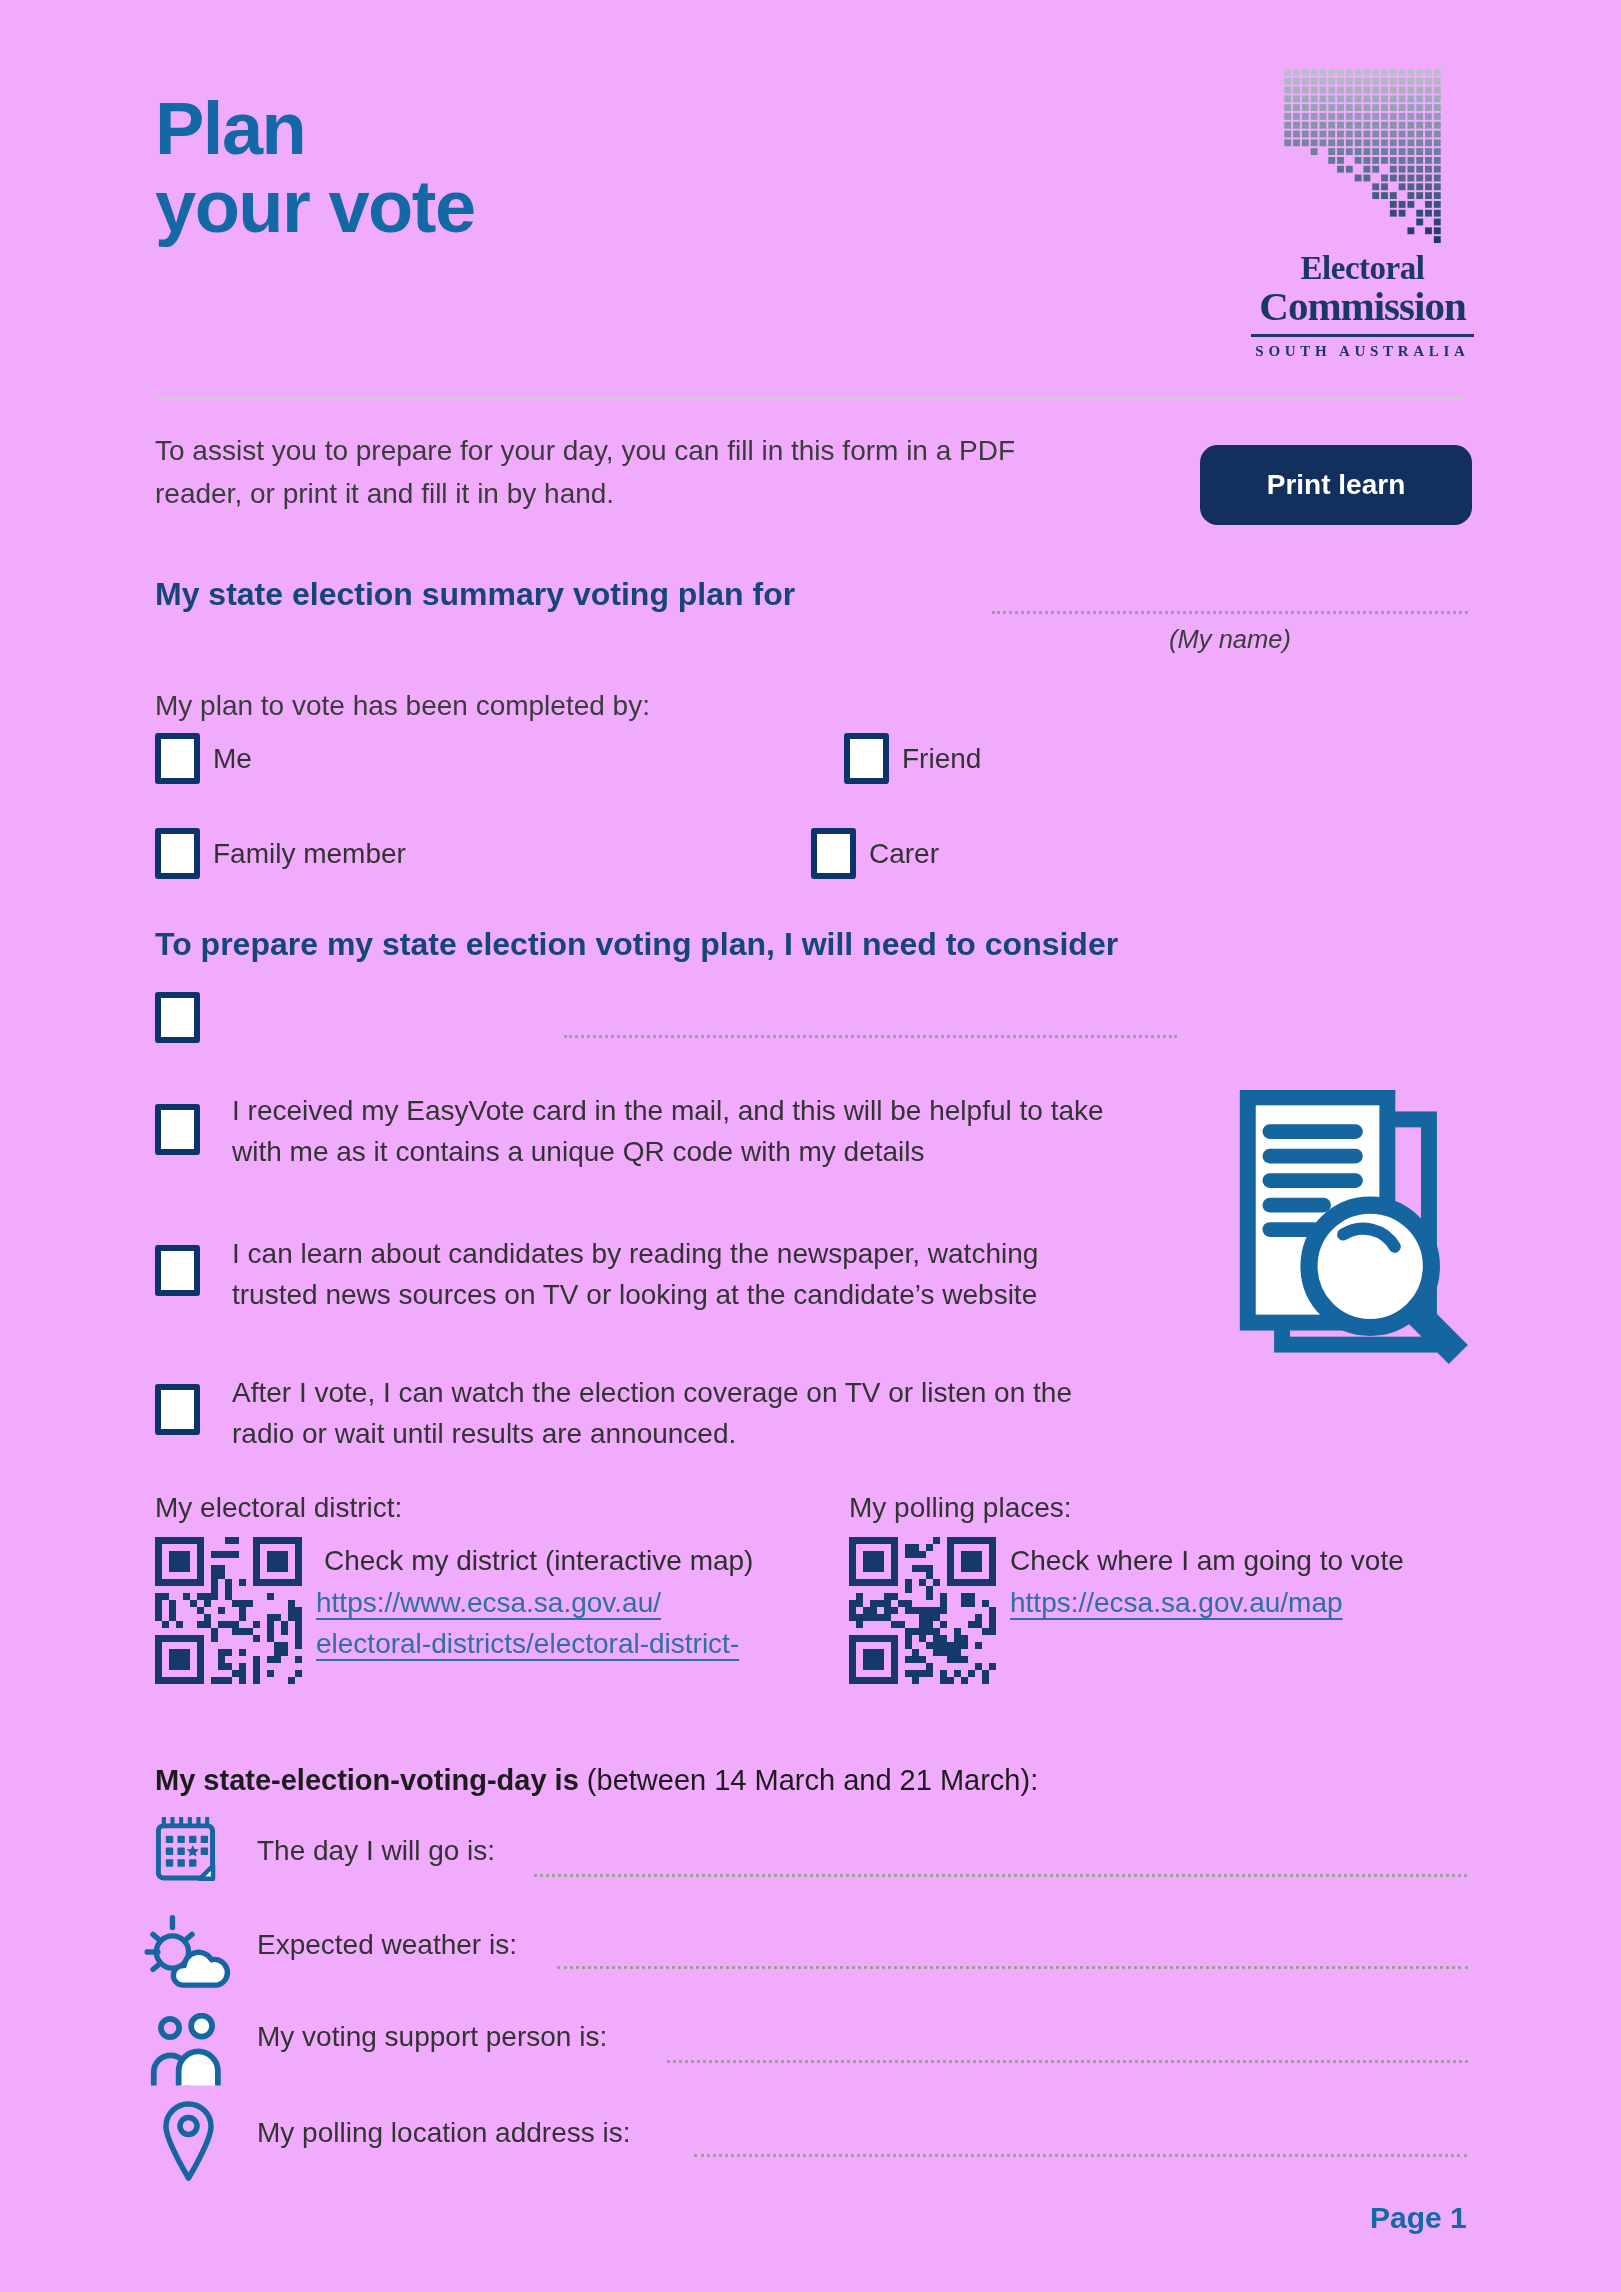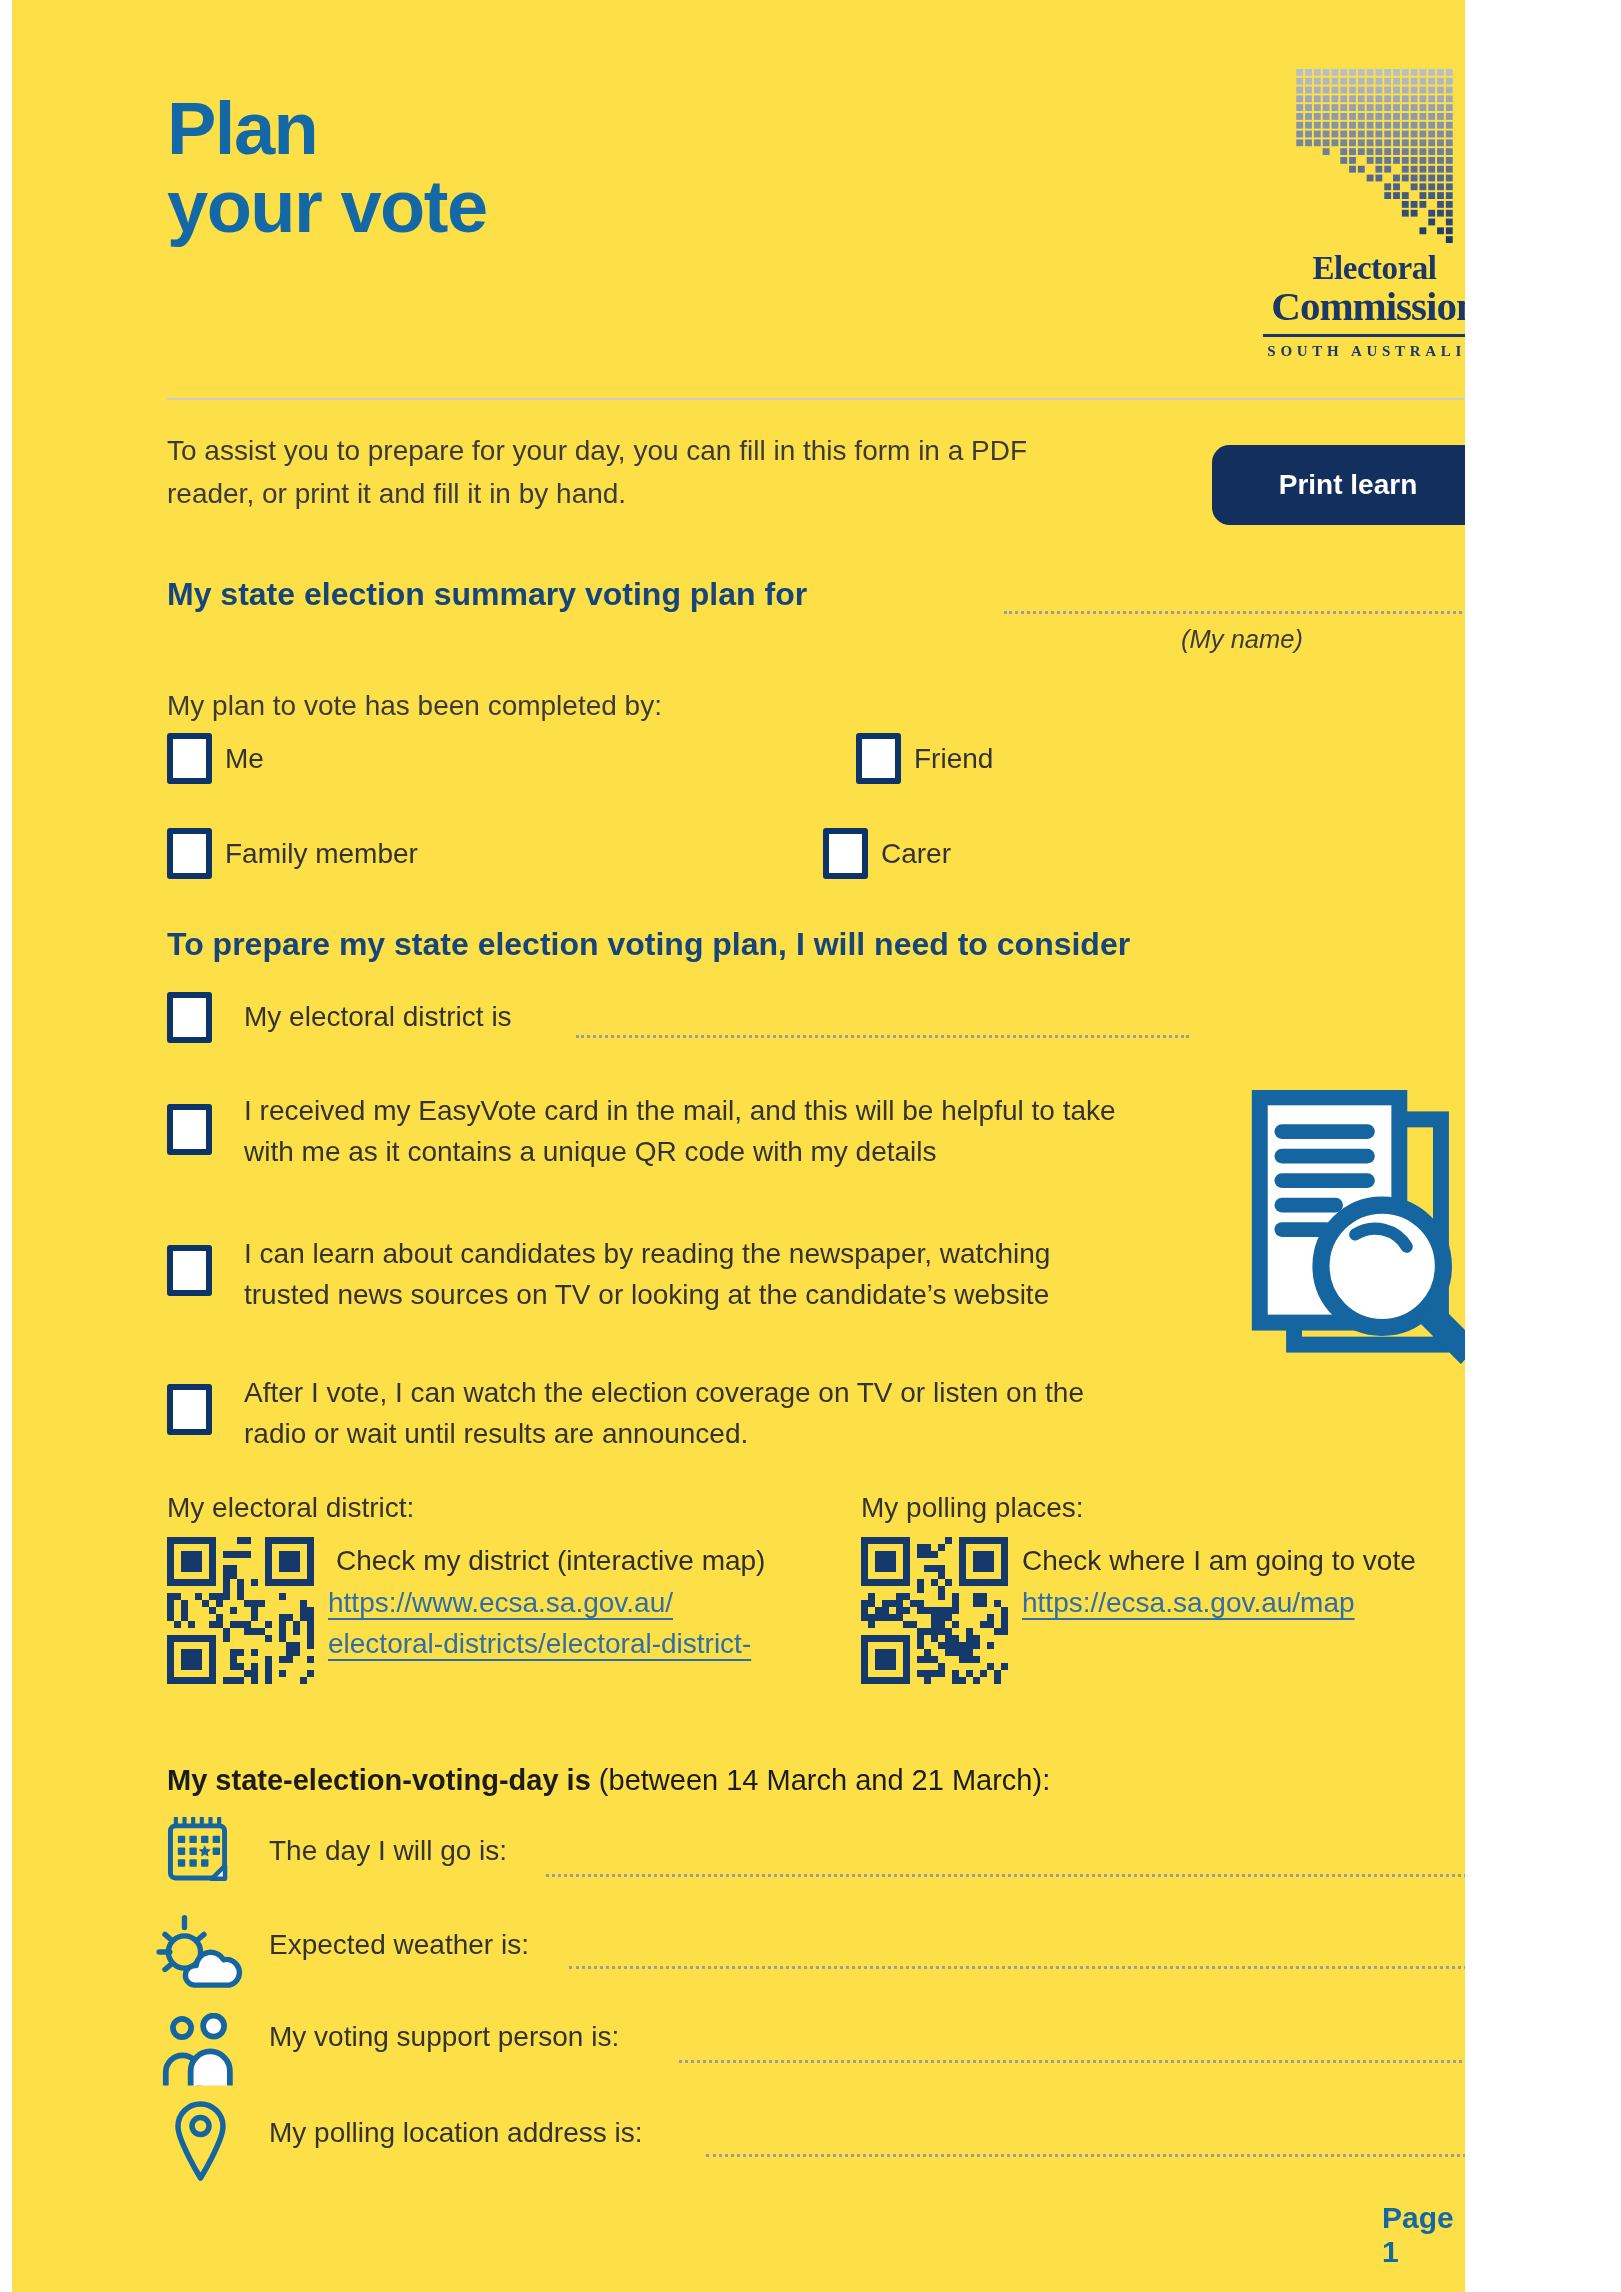--- a/index.html
+++ b/index.html
@@ -1,18 +1,18 @@
 <!DOCTYPE html>
 <html style="--title-blue: #1568a6; --heading-navy: #15457a; --logo-navy: #1b3767; --button-navy: #132f5e; --checkbox-navy: #0d3468; --icon-blue: #1565a0; --qr-navy: #16396b; --link-blue: #2f6ea6; --body-text: #3a3a3a; --dotted-gray: #9d9d9d; --divider-gray: #cccccc;"><head>
 <meta charset="utf-8">
 <style>
   html,body{margin:0;padding:0;background:#fff;}
   .page{
-    position:relative;width:1453px;height:2293px;background:#fde047;overflow:hidden;
-    font-family:"Liberation Sans",sans-serif;color:var(--body-text,#3a3a3a);margin-left:12px;
+    position:relative;width:1621px;height:2293px;background:#f0abfc;overflow:hidden;
+    font-family:"Liberation Sans",sans-serif;color:var(--body-text,#3a3a3a);
   }
   .abs{position:absolute;}
   .title{font-weight:700;color:var(--title-blue,#1568a6);font-size:74px;line-height:1.06;letter-spacing:-1.5px;}
   .logo{width:223px;text-align:center;color:var(--logo-navy,#1b3767);font-family:Liberation Serif, serif;}
   .logo .l1{font-weight:700;font-size:33px;line-height:1;margin-top:8.8px;letter-spacing:-0.5px;}
   .logo .l2{font-weight:700;font-size:41px;line-height:1.05;letter-spacing:-1px;}
   .logo .rule{height:3.4px;background:var(--logo-navy,#1b3767);margin:5.9px 0 5.9px;}
   .logo .l3{font-weight:700;font-size:15px;letter-spacing:4.7px;white-space:nowrap;}
   .divider{border-top:2px solid var(--divider-gray,#ccc);}
   .body-text{font-size:28px;line-height:1.55;color:#3b3b3b;}
@@ -318,21 +318,20 @@
     <span>Family member</span>
   </div>
   <div class="abs opt" style="left:811px;top:828px;">
     <span class="cb"></span>
     <span>Carer</span>
   </div>
 
   <div class="abs h1" style="left:155px;top:926px;">To prepare my state election voting plan, I will need to consider</div>
 
   <span class="abs cb" style="left:155px;top:992px;"></span>
-  <div class="abs item-text" style="left:232px;top:996px;">My electoral district is</div>
   <div class="abs dots" style="left:564px;top:1002px;width:613px;height:33px;"></div>
 
   <span class="abs cb" style="left:155px;top:1104px;"></span>
   <div class="abs item-text" style="left:232px;top:1090px;">I received my EasyVote card in the mail, and this will be helpful to take with me as it contains a unique QR code with my details</div>
 
   <span class="abs cb" style="left:155px;top:1245px;"></span>
   <div class="abs item-text" style="left:232px;top:1233px;">I can learn about candidates by reading the newspaper, watching trusted news sources on TV or looking at the candidate’s website</div>
 
   <span class="abs cb" style="left:155px;top:1384px;"></span>
   <div class="abs item-text" style="left:232px;top:1372px;">After I vote, I can watch the election coverage on TV or listen on the radio or wait until results are announced.</div>

